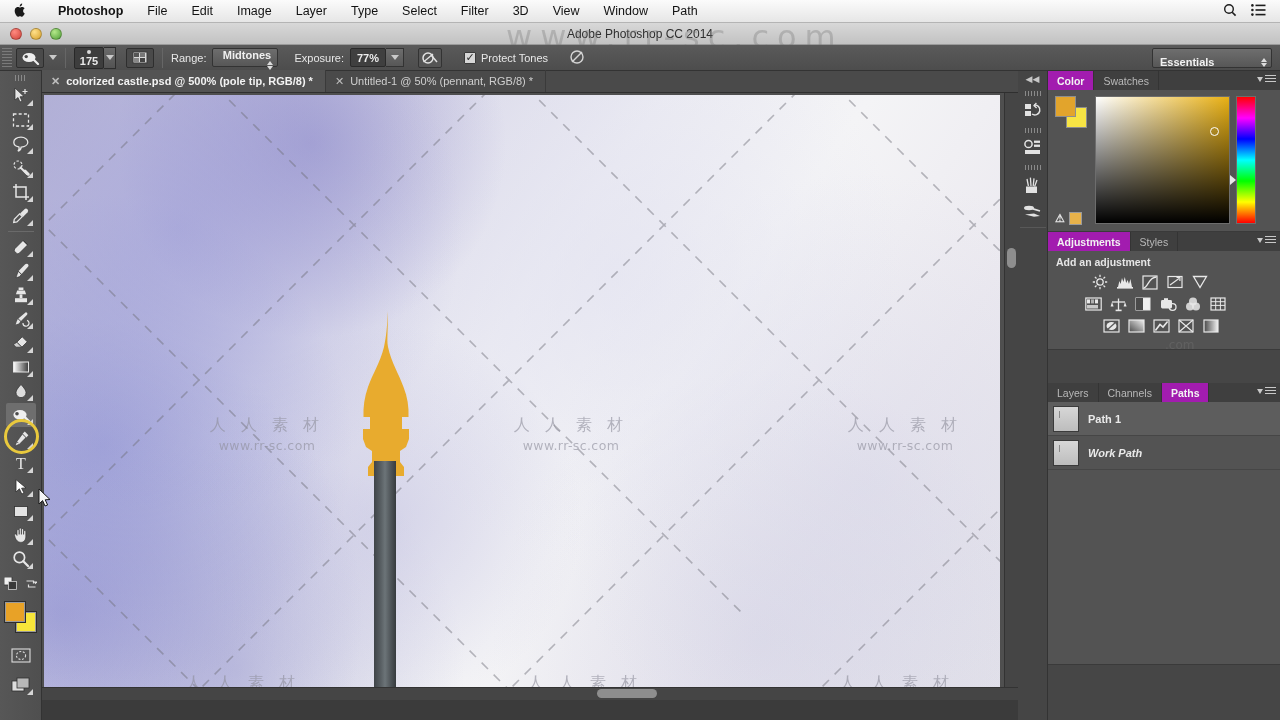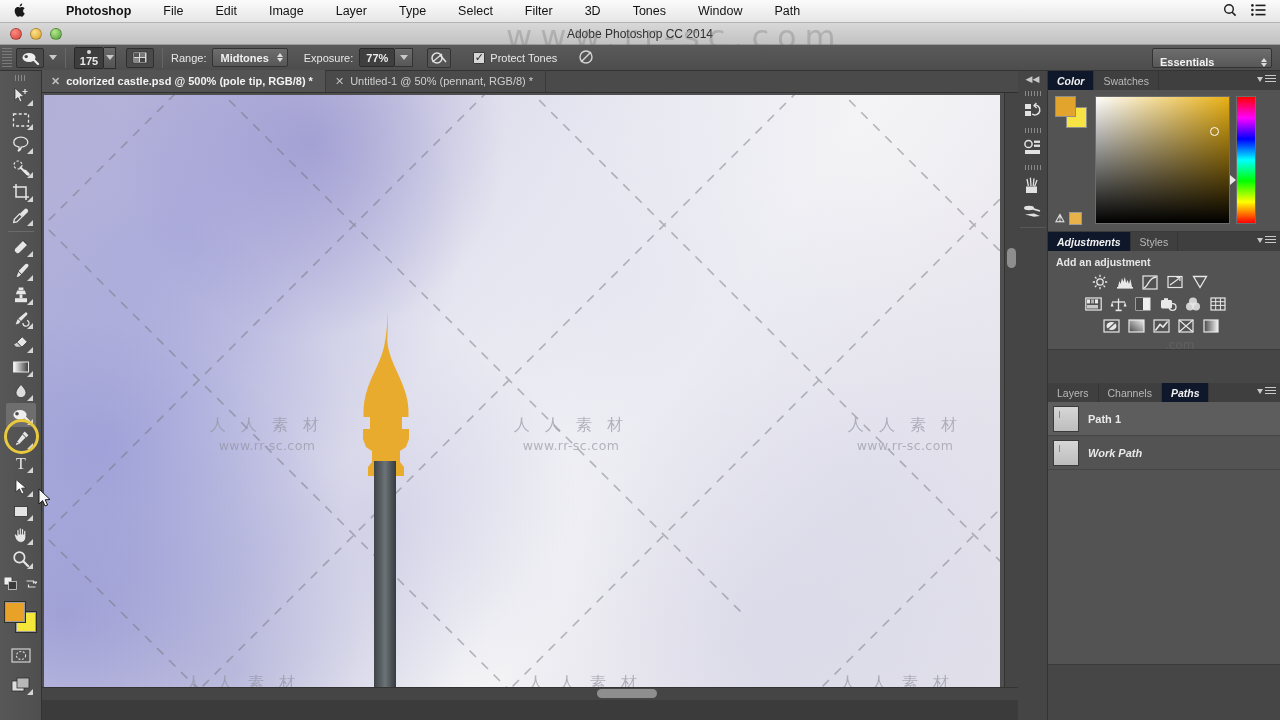--- a/index.html
+++ b/index.html
@@ -9,21 +9,21 @@
     font-family: "Liberation Sans", sans-serif;
     background: #3b3b3b;
   }
   #app { position: relative; width: 1280px; height: 720px; }
 
   
   .macbar {
     position: absolute; left:0; top:0; width:1280px; height:23px;
     background: linear-gradient(#fbfbfb, #e6e6e6);
     border-bottom: 1px solid #b4b4b4;
-    display: flex; align-items: center; gap: 12px;
+    display: flex; align-items: center; gap: 4px;
     font-size: 12.5px; color: #121212;
     padding-left: 12px;
   }
   .apple-logo {
     width: 16px; height: 17px; margin-right: 16px; position: relative; top:-1px;
   }
   .macbar .mi { padding: 0 10px; line-height: 23px; white-space: nowrap; }
   .macbar .mi.app { font-weight: bold; }
   .macbar-right { position:absolute; right:6px; top:0; height:23px; display:flex; align-items:center; gap:14px; padding-right:8px;}
 
@@ -65,21 +65,21 @@
     color:#e9e9e9;font-size:11px;font-weight:bold;display:flex;align-items:flex-end;justify-content:center;
     padding-bottom:1px; position:relative;
   }
   .brushsize .dot{position:absolute;top:2px;left:50%;transform:translateX(-50%);width:4px;height:4px;border-radius:50%;background:#d9d9d9;}
   .stepper{width:12px;height:22px;background:linear-gradient(#6a6a6a,#535353);border:1px solid #2d2d2d;border-left:none;
     display:flex;align-items:center;justify-content:center;}
   .airbrush{width:24px;height:20px;background:#555;border:1px solid #333;border-radius:2px;display:flex;align-items:center;justify-content:center;}
   .lbl{margin-right:6px; color:#e8e8e8;}
   .select-box{
     height:19px;background:linear-gradient(#6d6d6d,#575757);border:1px solid #333;border-radius:2px;
-    color:#f0f0f0;font-size:11px;font-weight:bold;display:flex;align-items:center;padding:0 4px 0 7px;min-width:66px;
+    color:#f0f0f0;font-size:11px;font-weight:bold;display:flex;align-items:center;padding:0 4px 0 7px;min-width:66px;flex-direction:column;
   }
   .select-box .arrows{margin-left:auto;display:flex;flex-direction:column;gap:1px;padding-left:8px;}
   .ar-up{width:0;height:0;border-left:3px solid transparent;border-right:3px solid transparent;border-bottom:4px solid #ddd;}
   .ar-dn{width:0;height:0;border-left:3px solid transparent;border-right:3px solid transparent;border-top:4px solid #ddd;}
   .numfield{height:19px;background:#3f3f3f;border:1px solid #2a2a2a;border-radius:2px;color:#ececec;font-size:11px;
     display:flex;align-items:center;justify-content:center;width:36px;font-weight:bold;}
   .numdrop{width:18px;height:19px;background:linear-gradient(#6d6d6d,#575757);border:1px solid #333;border-left:none;
     display:flex;align-items:center;justify-content:center;}
   .checkbox{width:12px;height:12px;background:#d6d6d6;border:1px solid #3a3a3a;border-radius:1px;margin-right:5px;
     display:flex;align-items:center;justify-content:center;color:#2a2a2a;font-size:11px;line-height:1;}
@@ -183,21 +183,21 @@
   .mini-btn{width:26px;height:26px;display:flex;align-items:center;justify-content:center;color:#dcdcdc;}
   .mini-div{width:26px;height:1px;background:#383838;border-bottom:1px solid #585858;margin:3px 0;}
 
   
   .panels{position:absolute;left:1048px;top:71px;width:232px;height:649px;background:#464646;}
   .panel{background:#535353;border-bottom:1px solid #3a3a3a;}
   .panel-tabs{
     height:19px;background:#3f3f3f;display:flex;align-items:stretch;font-size:10.5px;color:#b9b9b9;position:relative;
   }
   .ptab{padding:0 9px;display:flex;align-items:center;border-right:1px solid #343434;}
-  .ptab.active{background:#0f172a;color:#f2f2f2;font-weight:bold;font-style:italic;}
+  .ptab.active{background:#a21caf;color:#f2f2f2;font-weight:bold;}
   .pmenu{position:absolute;right:4px;top:4px;display:flex;align-items:center;gap:2px;}
   .pmenu .bars{width:11px;height:9px;background:
     linear-gradient(#c9c9c9 0 1.5px,transparent 1.5px 3px) repeat-y;background-size:11px 3px;}
   .pmenu .tri{width:0;height:0;border-left:3.5px solid transparent;border-right:3.5px solid transparent;border-top:5px solid #c9c9c9;}
 
   
   .colorbody{height:141px;display:flex;padding:6px 6px 6px 7px;gap:6px;position:relative;}
   .cp-left{width:34px;display:flex;flex-direction:column;justify-content:space-between;}
   .cp-sw{position:relative;width:34px;height:32px;}
   .cp-sw .s{position:absolute;width:21px;height:21px;border:1px solid #8e8e8e;}
@@ -246,21 +246,21 @@
     </span>
     <span class="mi app">Photoshop</span>
     <span class="mi">File</span>
     <span class="mi">Edit</span>
     <span class="mi">Image</span>
     <span class="mi">Layer</span>
     <span class="mi">Type</span>
     <span class="mi">Select</span>
     <span class="mi">Filter</span>
     <span class="mi">3D</span>
-    <span class="mi">Tones</span>
+    <span class="mi">View</span>
     <span class="mi">Window</span>
     <span class="mi">Path</span>
     <span class="macbar-right">
       <span>
         <svg width="14" height="14" viewBox="0 0 14 14">
             <circle cx="6" cy="6" r="4.3" fill="none" stroke="#1d1d1d" stroke-width="1.4"></circle>
             <line x1="9.2" y1="9.2" x2="12.6" y2="12.6" stroke="#1d1d1d" stroke-width="1.6"></line>
           </svg>
       </span>
       <span>

